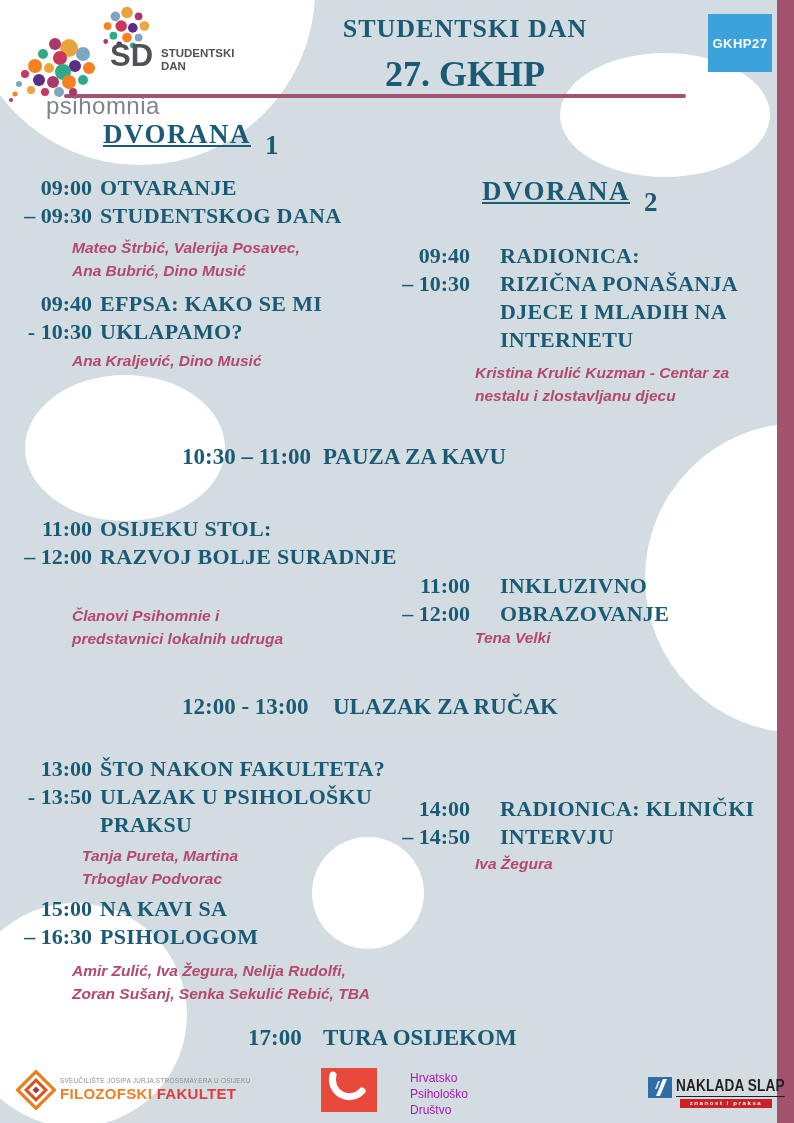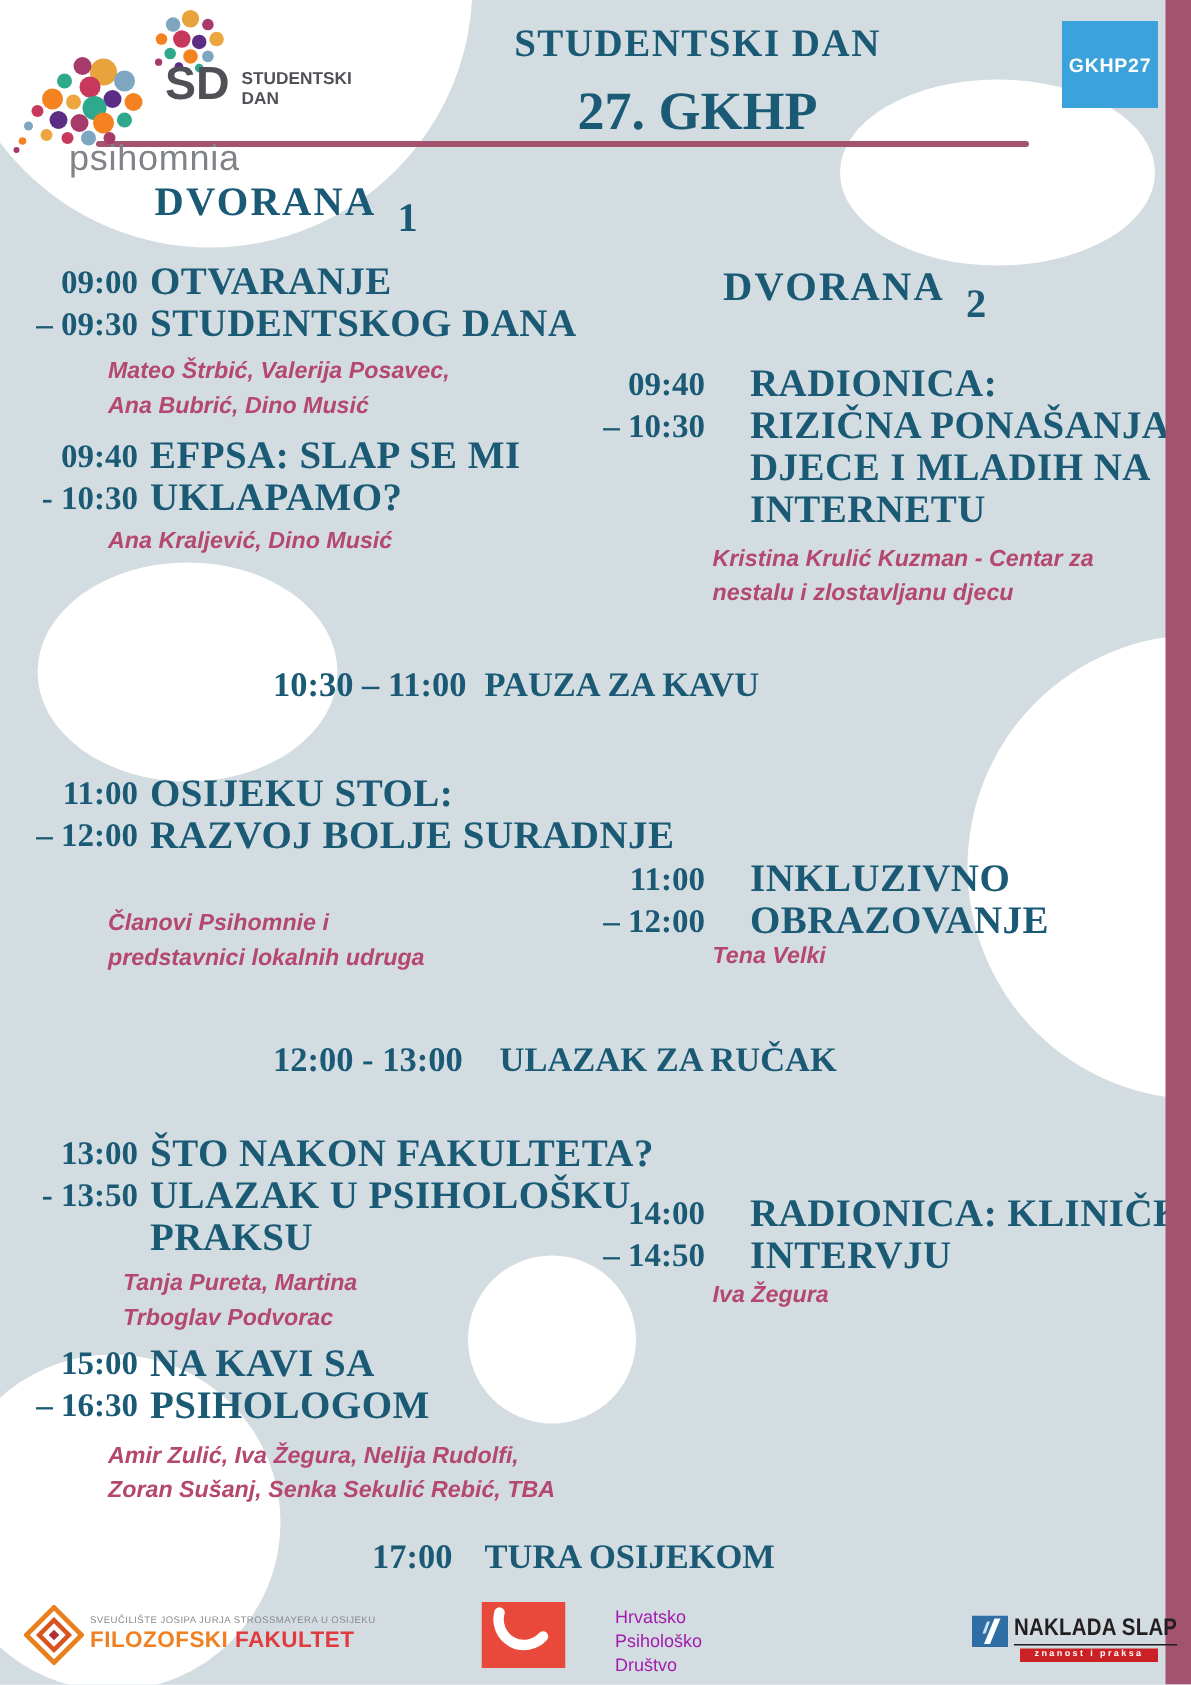--- a/index.html
+++ b/index.html
@@ -9,25 +9,25 @@
   .stripe{position:absolute;left:777px;top:0;width:17px;height:1123px;background:#a4536e;z-index:3;}
   .sd-box{position:absolute;left:96px;top:0;width:142px;height:84px;background:#ffffff;z-index:2;}
   .rule{position:absolute;left:64px;top:94px;width:622px;height:4px;background:#a4536e;border-radius:2px;z-index:2;}
   .z{z-index:4;}
   .main-title{position:absolute;left:240px;top:6px;width:450px;text-align:center;font-weight:bold;z-index:2;}
   .main-title .l1{font-size:26px;letter-spacing:1px;line-height:46px;}
   .main-title .l2{font-size:36px;line-height:44px;}
   .badge{position:absolute;left:708px;top:14px;width:64px;height:58px;background:#3ba2db;color:#fff;
          display:flex;align-items:center;justify-content:center;z-index:4;
          font-family:"Liberation Sans",sans-serif;font-weight:bold;font-size:13px;letter-spacing:.5px;}
-  .room{position:absolute;font-weight:bold;font-size:27px;letter-spacing:1.5px;white-space:nowrap;z-index:2;}
+  .room{position:absolute;font-weight:bold;font-size:27px;letter-spacing:1.5px;white-space:nowrap;z-index:2;text-decoration:underline;}
   .room .num{display:inline-block;transform:translateY(11px);margin-left:14px;}
   .session{position:absolute;left:0;width:794px;z-index:2;}
   .t{position:absolute;left:10px;width:82px;text-align:right;font-weight:bold;font-size:22px;line-height:28px;white-space:nowrap;}
-  .tt{position:absolute;left:100px;font-weight:bold;font-size:26px;line-height:28px;letter-spacing:.3px;white-space:nowrap;}
+  .tt{position:absolute;left:100px;font-weight:bold;font-size:22px;line-height:28px;letter-spacing:.3px;white-space:nowrap;}
   .sp{position:absolute;left:72px;font-family:"Liberation Sans",sans-serif;font-style:italic;font-weight:bold;
       font-size:15.5px;line-height:23px;color:#b4486f;white-space:nowrap;}
   .r .t{left:390px;width:80px;}
   .r .tt{left:500px;}
   .r .sp{left:475px;}
   .break-item{position:absolute;font-weight:bold;font-size:23px;white-space:nowrap;z-index:2;}
   .psi-text{position:absolute;left:18px;top:92px;font-family:"Liberation Sans",sans-serif;font-size:24px;
             color:#808488;letter-spacing:.5px;z-index:4;margin-left:28px;}
   .sd-abbr{position:absolute;left:110px;top:38px;font-family:"Liberation Sans",sans-serif;font-weight:bold;
            font-size:31px;color:#4f5156;z-index:4;}
@@ -141,21 +141,21 @@
         <div>Ana Bubrić, Dino Musić</div>
     </div>
   </div>
 
   <div class="session" style="top:290px;">
     <div class="t">
       <div>09:40</div>
         <div>- 10:30</div>
     </div>
     <div class="tt">
-      <div>EFPSA: SLAP SE MI</div>
+      <div>EFPSA: KAKO SE MI</div>
         <div>UKLAPAMO?</div>
     </div>
     <div class="sp" style="top:59px;">
       <div>Ana Kraljević, Dino Musić</div>
     </div>
   </div>
 
   <div class="session" style="top:515px;">
     <div class="t">
       <div>11:00</div>

